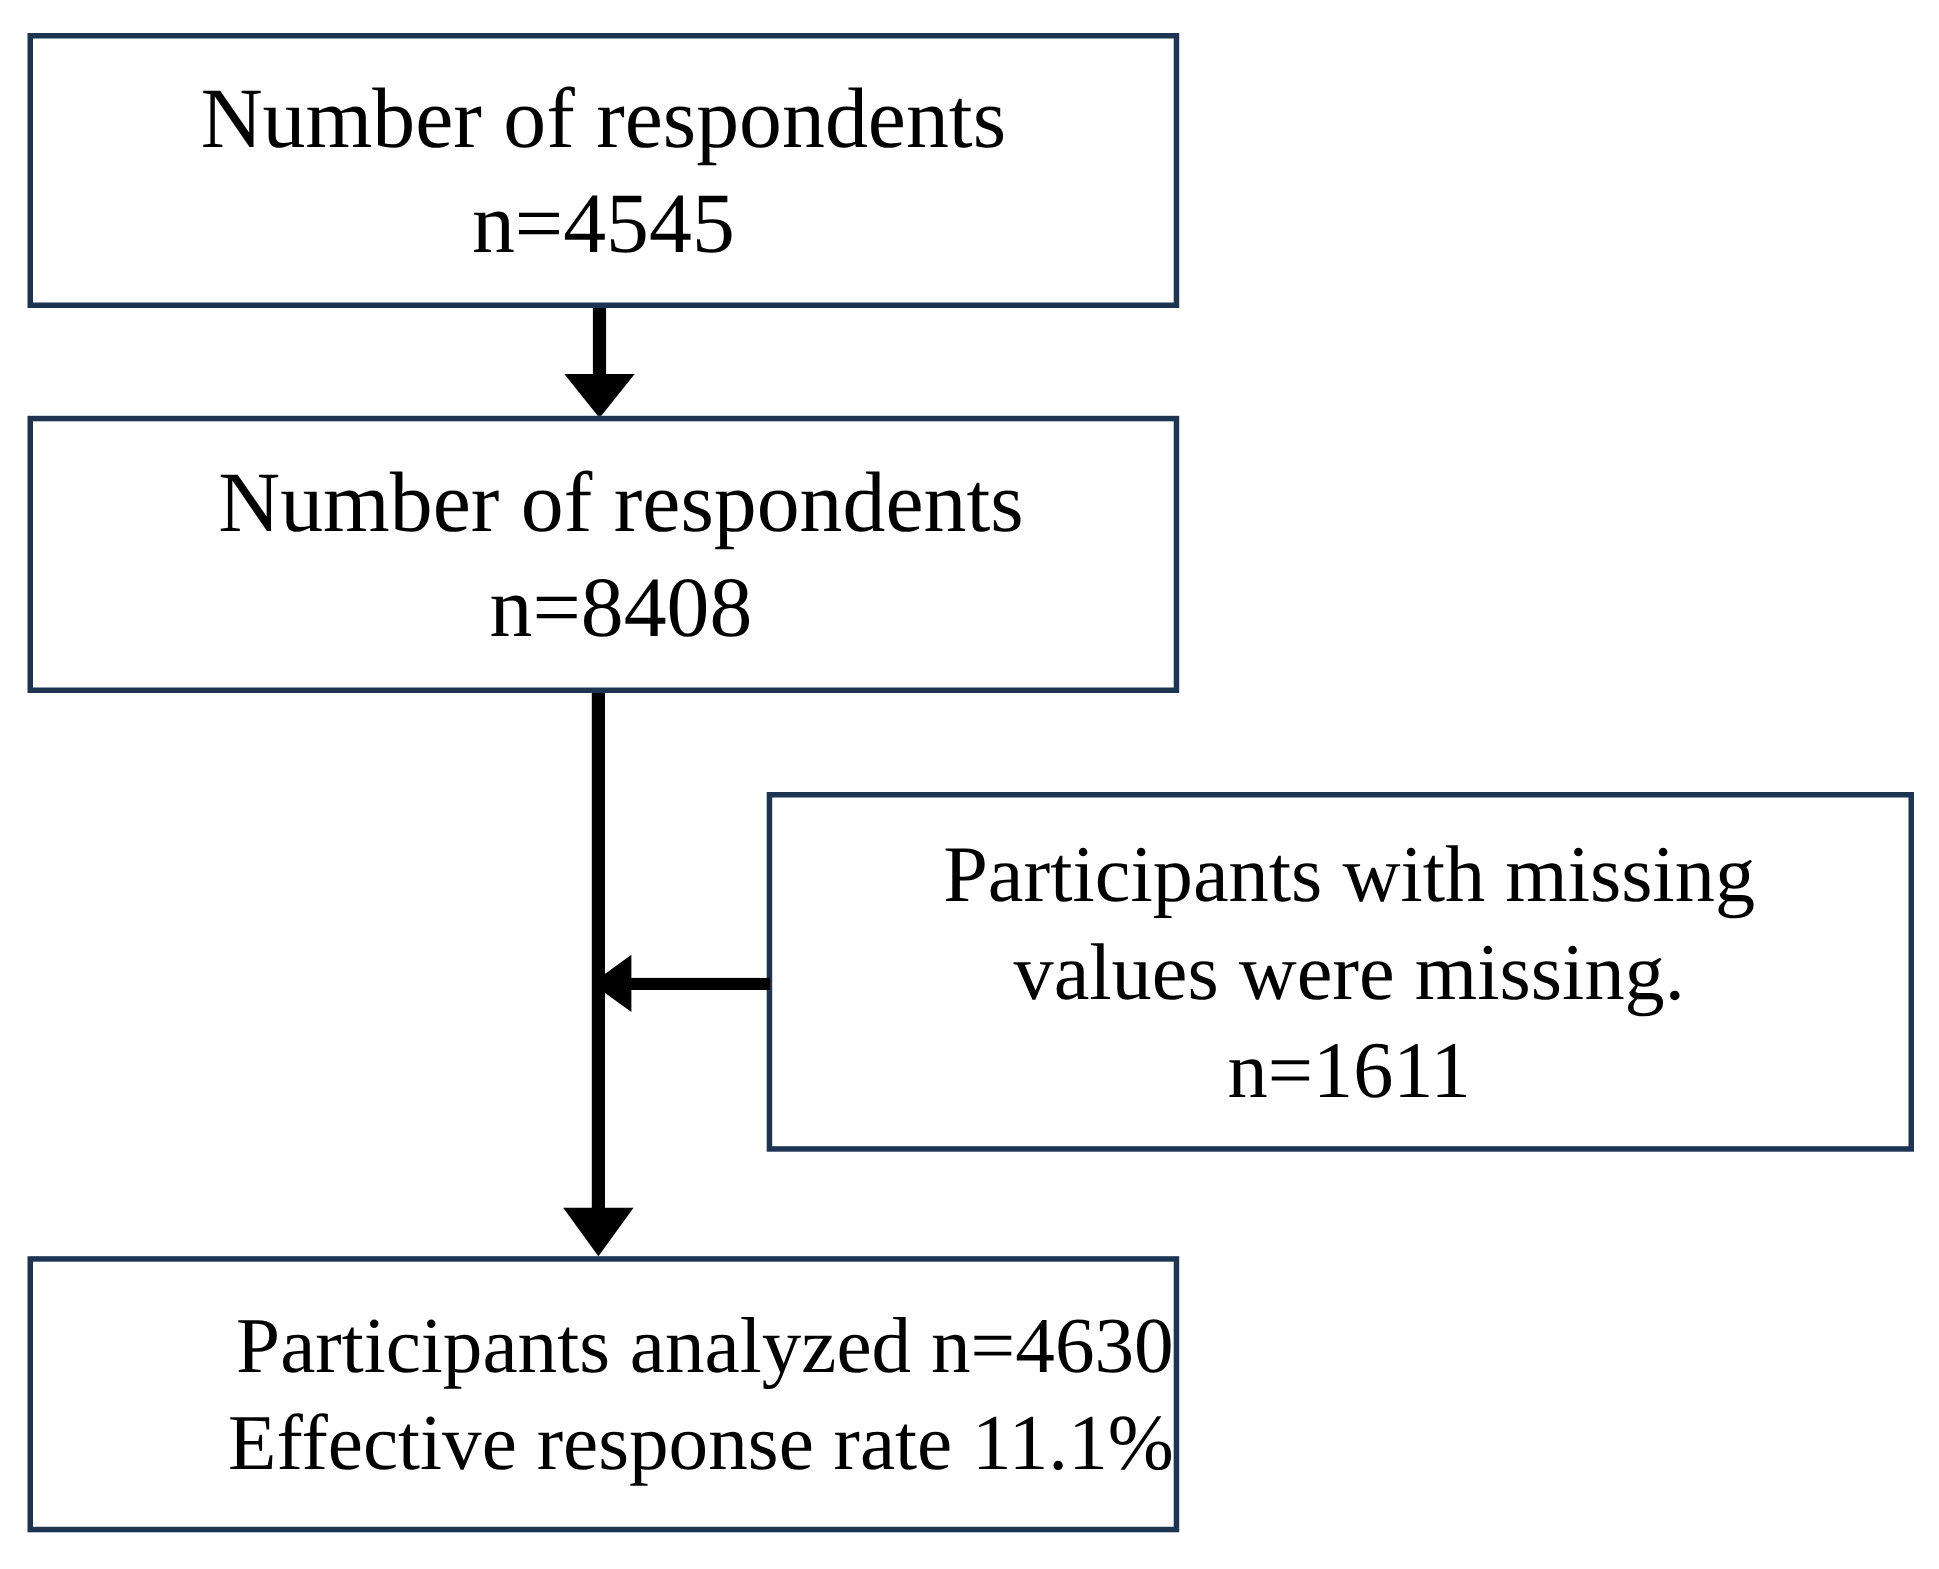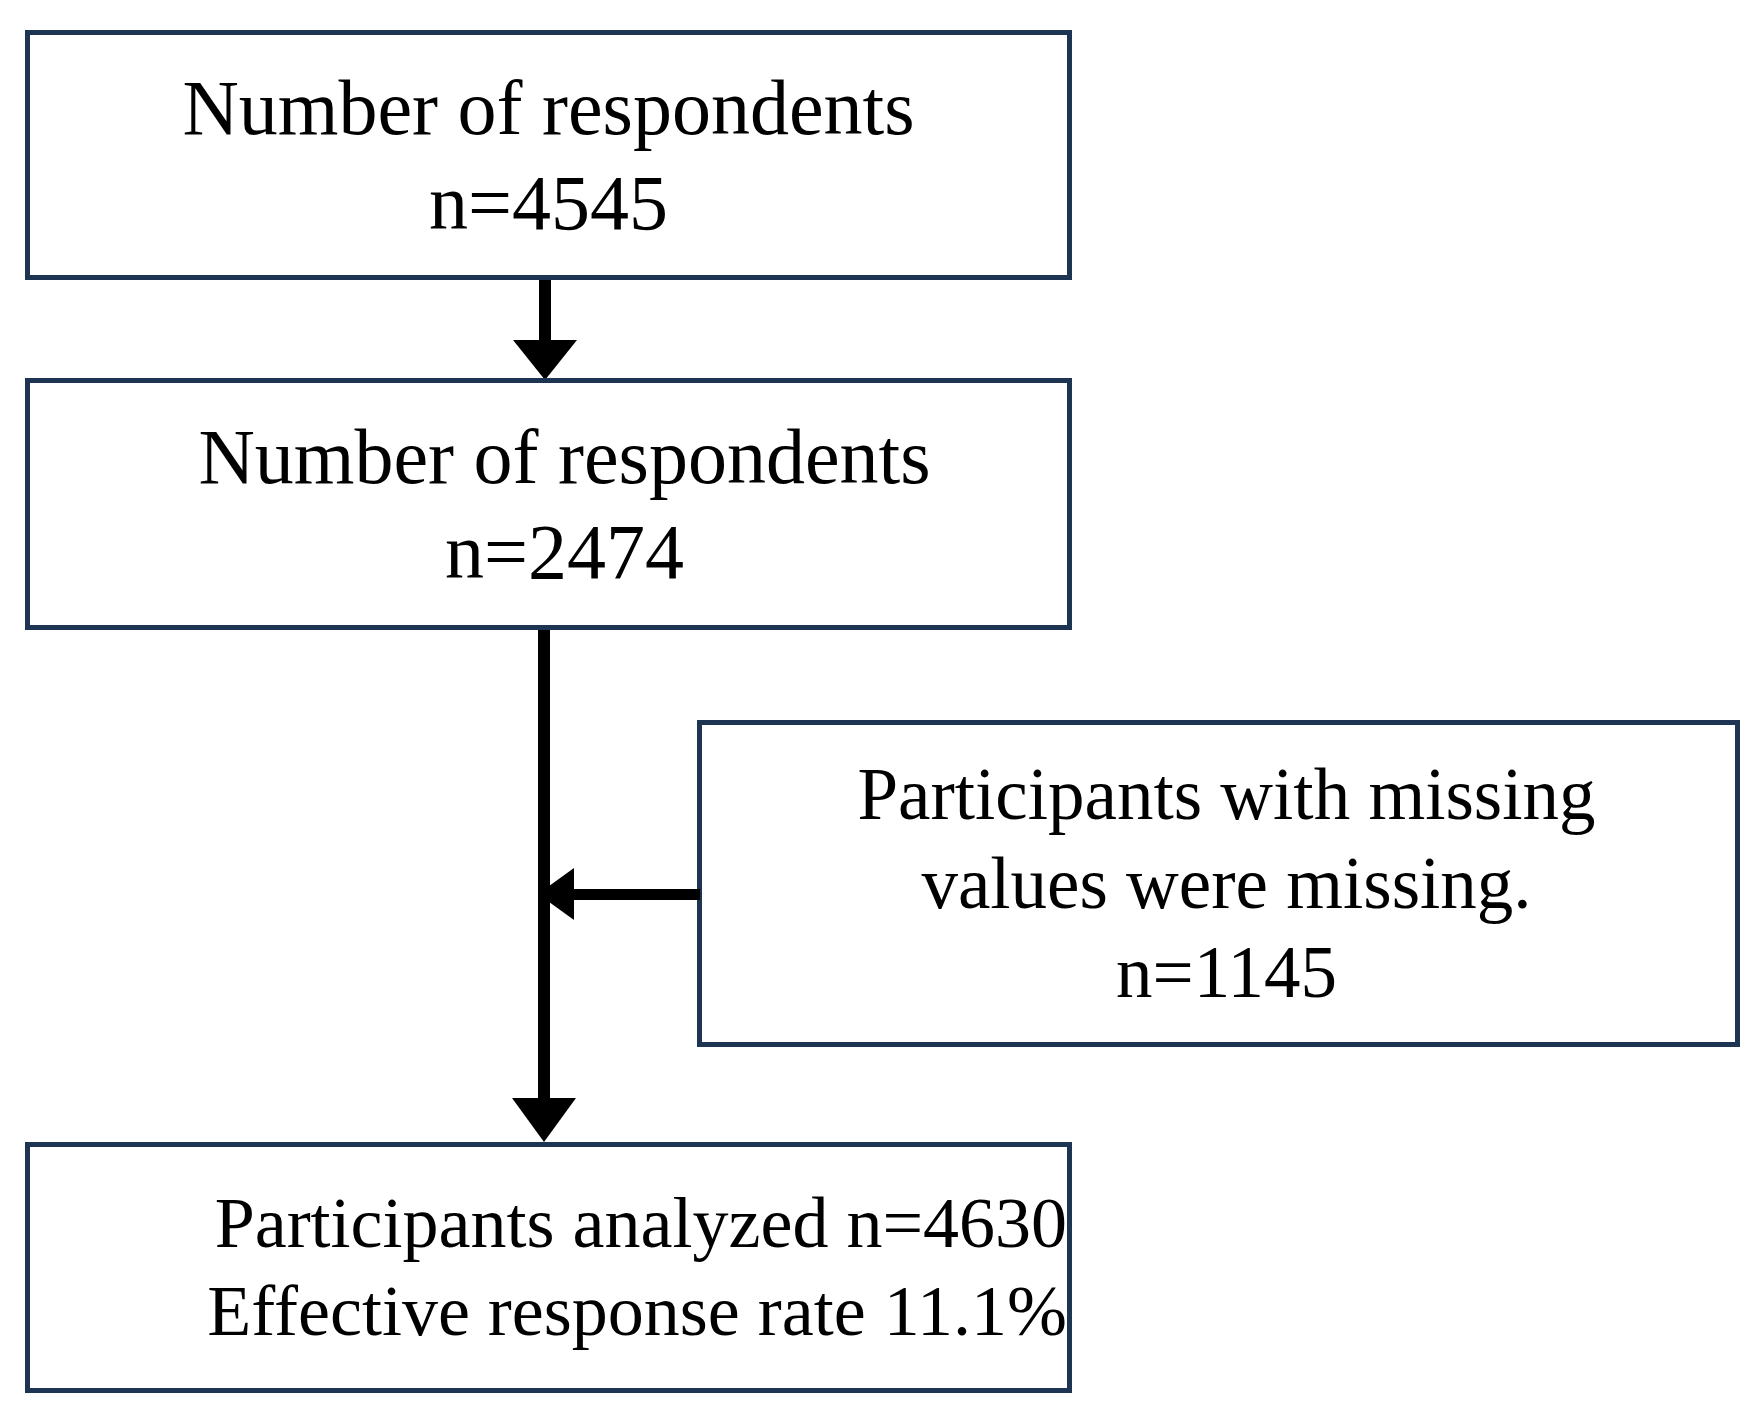--- a/index.html
+++ b/index.html
@@ -107,30 +107,30 @@
   <div class="node centered" id="node-participants">
     <span class="line">Number of respondents</span>
     <span class="line">n=4545</span>
   </div>
 
   <div class="conn" id="conn-v1"></div>
   <div id="arrow-v1"></div>
 
   <div class="node centered" id="node-respondents">
     <span class="line">Number of respondents</span>
-    <span class="line">n=2474</span>
+    <span class="line">n=8408</span>
   </div>
 
   <div class="conn" id="conn-v2"></div>
   <div id="arrow-v2"></div>
 
   <div class="node centered" id="node-excluded">
     <span class="line">Participants with missing</span>
     <span class="line">values were missing.</span>
-    <span class="line">n=1145</span>
+    <span class="line">n=1611</span>
   </div>
 
   <div class="conn" id="conn-h1"></div>
   <div id="arrow-h1"></div>
 
   <div class="node leftal" id="node-analyzed">
     <span class="line">Participants analyzed n=4630</span>
     <span class="line">Effective response rate 11.1%</span>
   </div>
 

